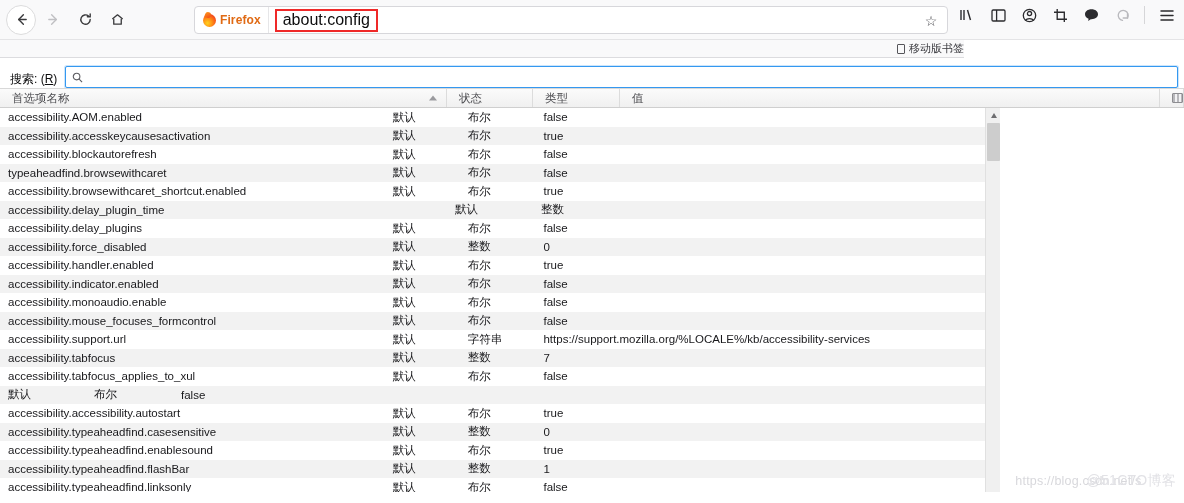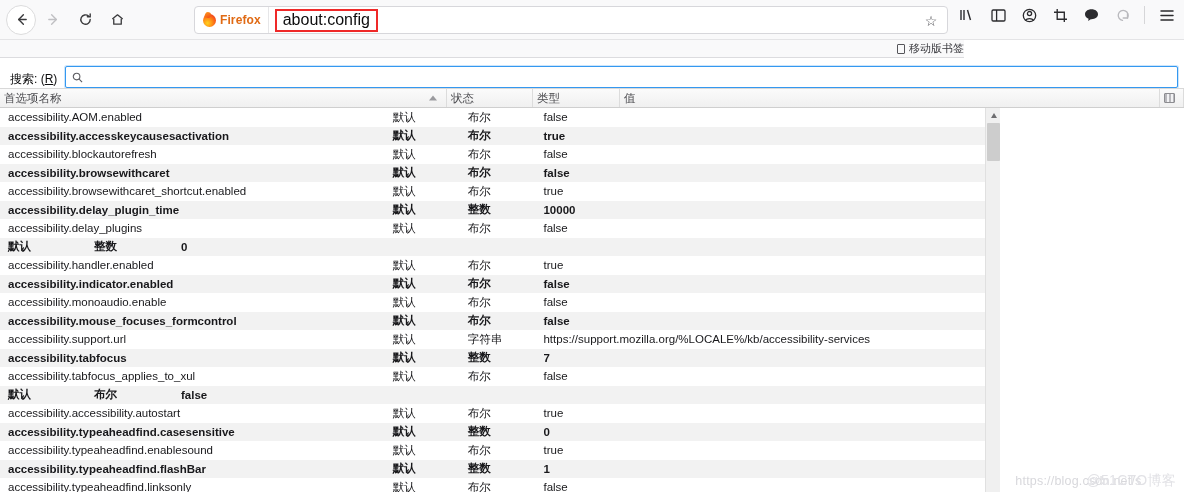--- a/index.html
+++ b/index.html
@@ -164,21 +164,21 @@
     display: flex;
     height: 20px;
     background: linear-gradient(#fbfbfb,#f0f0f0);
     border-top: 1px solid #d8d8d8;
     border-bottom: 1px solid #cfcfcf;
     font-size: 11.5px;
     color: #4c4c50;
   }
   #table-header .th {
     display: flex; align-items: center;
-    padding-left: 4px;
+    padding-left: 12px;
     border-right: 1px solid #dcdcdc;
     position: relative;
     height: 100%;
     overflow: hidden;
     white-space: nowrap;
   }
   .th.col-name  { width: 447px; }
   .th.col-state { width: 86px; }
   .th.col-type  { width: 87px; }
   .th.col-value { width: 540px; }
@@ -206,21 +206,21 @@
     background: #fff;
   }
   .row {
     display: flex;
     height: 18.5px;
     align-items: center;
     font-size: 11.5px;
     color: #18181b;
     white-space: nowrap;
   }
-  .row.alt { background: #f2f2f2; font-weight: bold; }
+  .row.alt { background: #f2f2f2; }
   .cell { overflow: hidden; padding-left: 8px; }
   .cell.c-name  { width: 447px; }
   .cell.c-state { width: 86px; }
   .cell.c-type  { width: 87px; }
   .cell.c-value { width: 540px; }
 
   
   #vscroll {
     position: absolute;
     right: 0; top: 0;
@@ -415,44 +415,44 @@
         <div class="cell c-type">布尔</div>
         <div class="cell c-value">true</div>
       </div>
       <div class="row">
         <div class="cell c-name">accessibility.blockautorefresh</div>
         <div class="cell c-state">默认</div>
         <div class="cell c-type">布尔</div>
         <div class="cell c-value">false</div>
       </div>
       <div class="row alt">
-        <div class="cell c-name">accessibility.browsewithcaret</div>
+        <div class="cell c-name">typeaheadfind.browsewithcaret</div>
         <div class="cell c-state">默认</div>
         <div class="cell c-type">布尔</div>
         <div class="cell c-value">false</div>
       </div>
       <div class="row">
         <div class="cell c-name">accessibility.browsewithcaret_shortcut.enabled</div>
         <div class="cell c-state">默认</div>
         <div class="cell c-type">布尔</div>
         <div class="cell c-value">true</div>
       </div>
       <div class="row alt">
         <div class="cell c-name">accessibility.delay_plugin_time</div>
         <div class="cell c-state">默认</div>
         <div class="cell c-type">整数</div>
-        <div class="cell c-value">10000</div>
       </div>
       <div class="row">
         <div class="cell c-name">accessibility.delay_plugins</div>
         <div class="cell c-state">默认</div>
         <div class="cell c-type">布尔</div>
         <div class="cell c-value">false</div>
       </div>
       <div class="row alt">
+        <div class="cell c-name">accessibility.force_disabled</div>
         <div class="cell c-state">默认</div>
         <div class="cell c-type">整数</div>
         <div class="cell c-value">0</div>
       </div>
       <div class="row">
         <div class="cell c-name">accessibility.handler.enabled</div>
         <div class="cell c-state">默认</div>
         <div class="cell c-type">布尔</div>
         <div class="cell c-value">true</div>
       </div>

